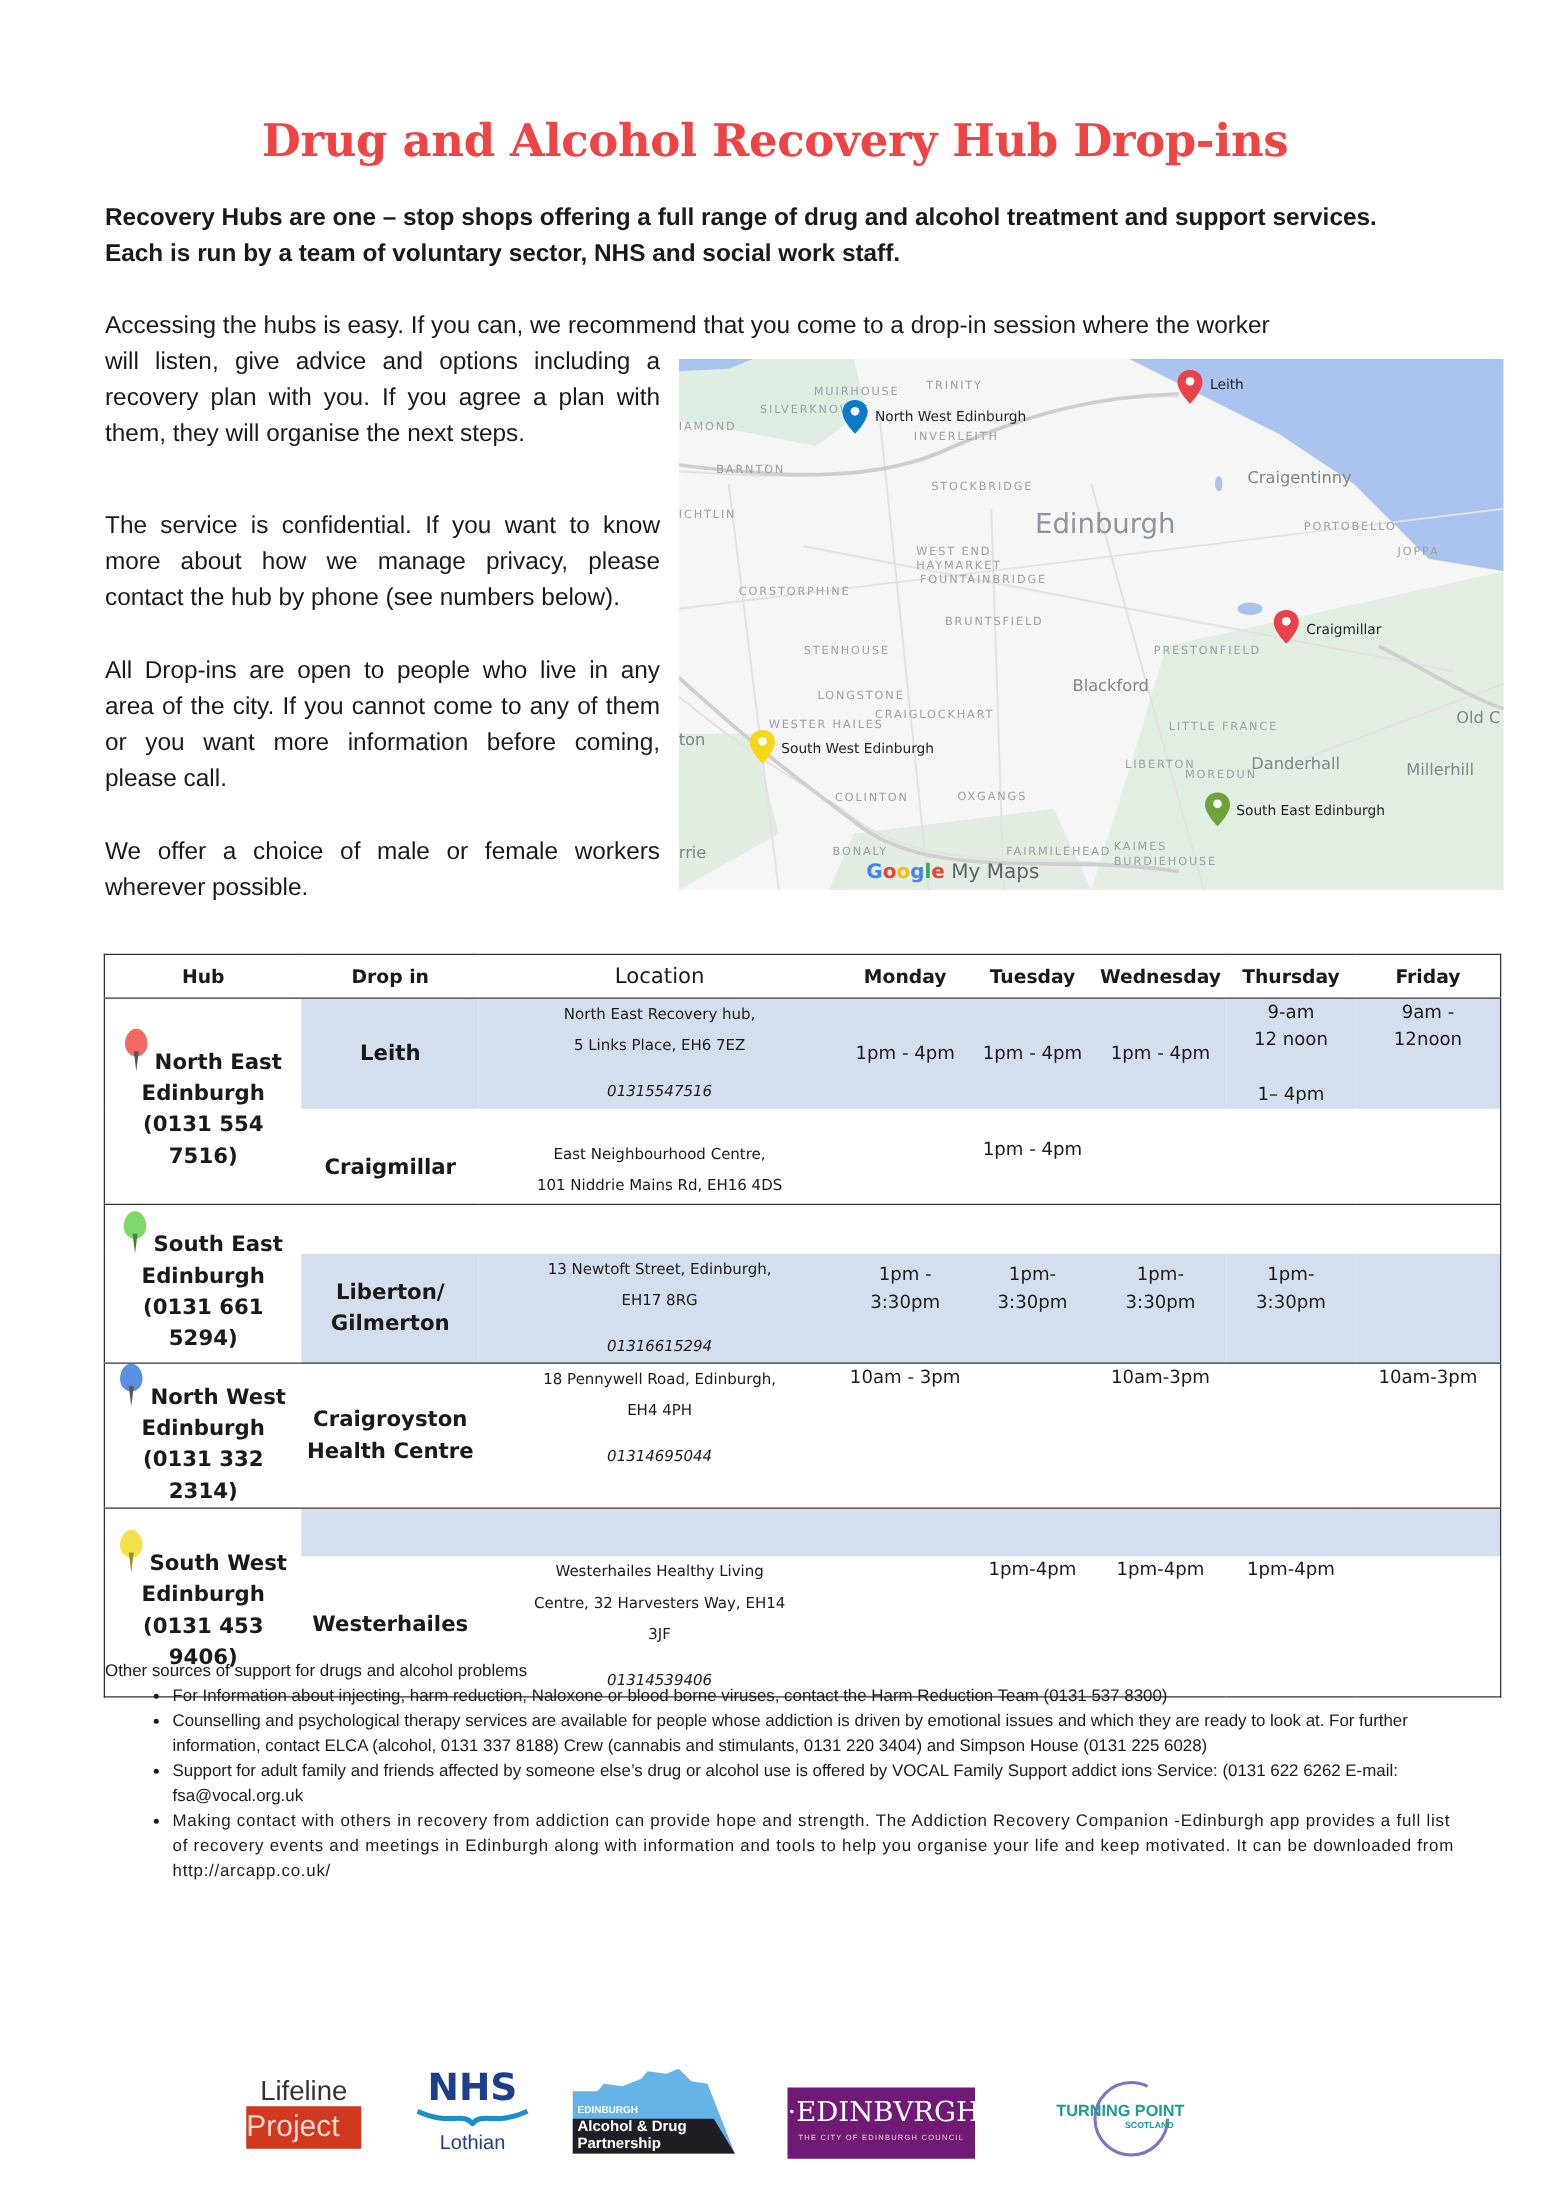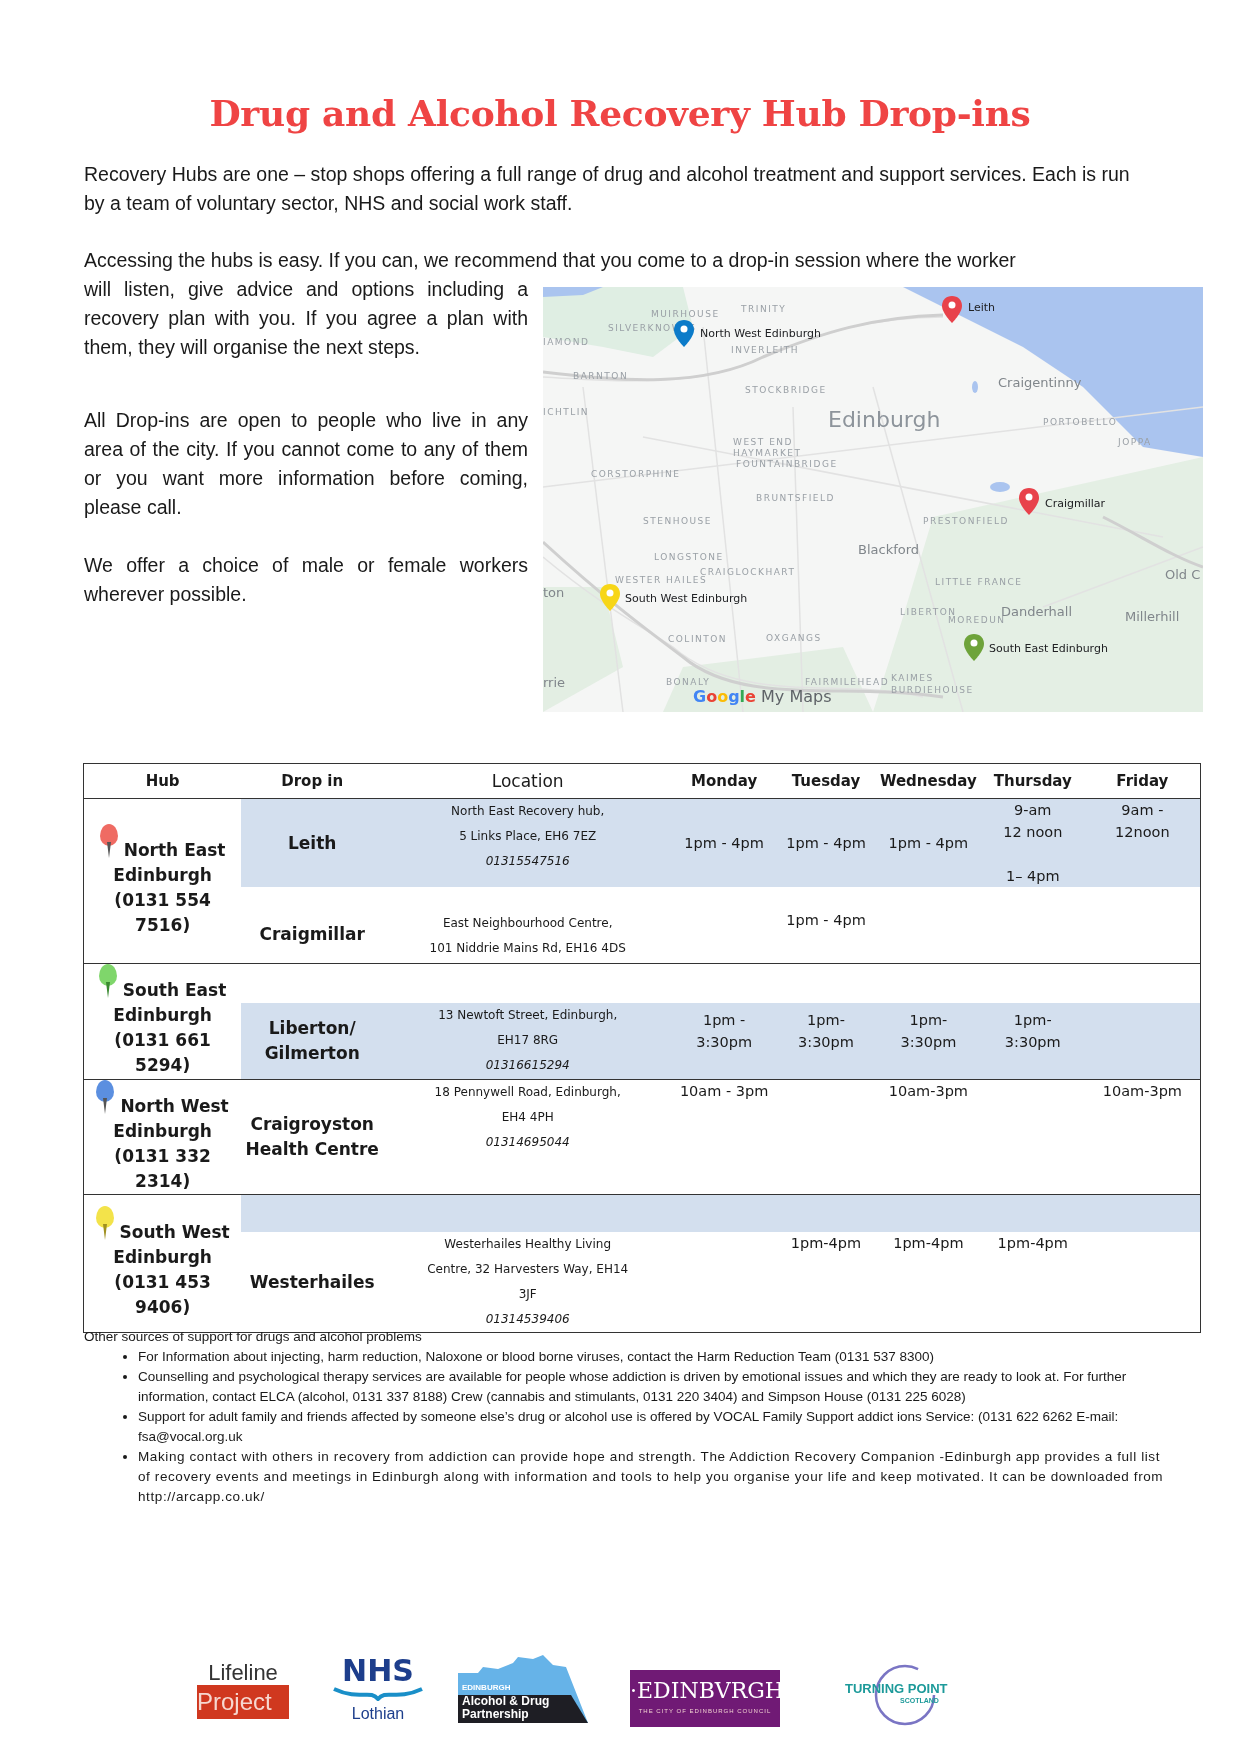--- a/index.html
+++ b/index.html
@@ -1,21 +1,21 @@
 <!DOCTYPE html>
 <html><head>
 <meta charset="utf-8">
 <style>
   html, body { margin: 0; padding: 0; background: #ffffff; }
   body { width: 1240px; height: 1754px; position: relative; overflow: hidden;
          font-family: "Liberation Sans", "DejaVu Sans", sans-serif; color: #1a1a1a; }
   .title { position: absolute; top: 92px; left: 0; width: 1240px; text-align: center;
            font-family: "DejaVu Serif", "Liberation Serif", serif; font-weight: bold;
            font-size: 36px; color: #ef4444; letter-spacing: -0.3px; }
-  .intro { position: absolute; left: 84px; top: 160px; width: 1060px; font-size: 19.5px; line-height: 29px; }
+  .intro { position: absolute; left: 84px; top: 160px; width: 1060px; font-size: 19.5px; line-height: 29px; font-weight: bold; }
   .p2 { position: absolute; left: 84px; top: 246px; width: 1060px; font-size: 19.5px; line-height: 29px; }
   .leftcol { position: absolute; left: 84px; top: 275px; width: 444px; font-size: 19.5px; line-height: 29px; text-align: justify; }
   .leftcol p { margin: 0 0 29px 0; }
   .leftcol p.first { margin-bottom: 44px; }
 
   .map { position: absolute; left: 543px; top: 287px; width: 660px; height: 425px; overflow: hidden;
          background: #f5f6f5; }
   .map svg { position: absolute; left: 0; top: 0; }
   .map .lbl { position: absolute; font-size: 9px; letter-spacing: 1.5px; color: #9aa0a6; font-family: "DejaVu Sans", sans-serif; }
   .map .big { position: absolute; font-size: 22px; color: #8d949b; font-family: "DejaVu Sans", sans-serif; }
@@ -25,21 +25,21 @@
 
   table.hubs { position: absolute; left: 83px; top: 763px; width: 1118px; border-collapse: collapse;
                font-family: "DejaVu Sans", sans-serif; font-size: 15px; }
   table.hubs th { font-weight: bold; font-size: 15px; height: 34px; padding: 0 4px; text-align: center; vertical-align: middle; }
   table.hubs td { vertical-align: top; text-align: center; padding: 0 4px; }
   .outer { border: 1.5px solid #333; }
   .shade { background: #d3dfee; }
   .hubcell { font-weight: bold; font-size: 17px; line-height: 25px; vertical-align: middle !important; }
   .dropcell { font-weight: bold; font-size: 17px; line-height: 25px; vertical-align: middle !important; }
   .loccell { font-size: 12px; line-height: 25px; }
-  .loccell .ph { font-style: italic; }
+  .loccell .ph { font-style: italic; margin-top: 12px; }
   .day { font-size: 14.5px; line-height: 22px; }
   .pin { display: inline-block; width: 18px; height: 36px; vertical-align: -4px; position: relative; }
   .pin .head { position: absolute; left: 0; top: 0; width: 18px; height: 22px; border-radius: 50% 50% 50% 50% / 55% 55% 45% 45%; }
   .pin .tail { position: absolute; left: 7px; top: 18px; width: 0; height: 0;
                border-left: 2px solid transparent; border-right: 2px solid transparent; border-top: 16px solid #555; }
   tr.hubstart > td { border-top: 1.5px solid #333; }
 
   .other { position: absolute; left: 84px; top: 1327px; width: 1090px; font-size: 13.5px; line-height: 20px;
            font-family: "Liberation Sans", sans-serif; }
   .other ul { margin: 0; padding-left: 54px; }
@@ -52,20 +52,21 @@
 <body>
 
 <div class="title">Drug and Alcohol Recovery Hub Drop-ins</div>
 
 <div class="intro">Recovery Hubs are one – stop shops offering a full range of drug and alcohol treatment and support services. Each is run by a team of voluntary sector, NHS and social work staff.</div>
 
 <div class="p2">Accessing the hubs is easy. If you can, we recommend that you come to a drop-in session where the worker</div>
 
 <div class="leftcol">
   <p class="first">will listen, give advice and options including a recovery plan with you. If you agree a plan with them, they will organise the next steps.</p>
+  <p>The service is confidential. If you want to know more about how we manage privacy, please contact the hub by phone (see numbers below).</p>
   <p>All Drop-ins are open to people who live in any area of the city. If you cannot come to any of them or you want more information before coming, please call.</p>
   <p>We offer a choice of male or female workers wherever possible.</p>
 </div>
 
 <div class="map">
   <svg width="660" height="425" viewBox="0 0 660 425">
 
     <path d="M0,0 L140,0 L150,40 L110,70 L60,60 L0,50 Z" fill="#dfeee3"></path>
     <path d="M390,230 L660,170 L660,425 L330,425 L360,330 Z" fill="#e4efe4"></path>
     <path d="M0,300 L60,300 L80,380 L0,425 Z" fill="#e3eee3"></path>

